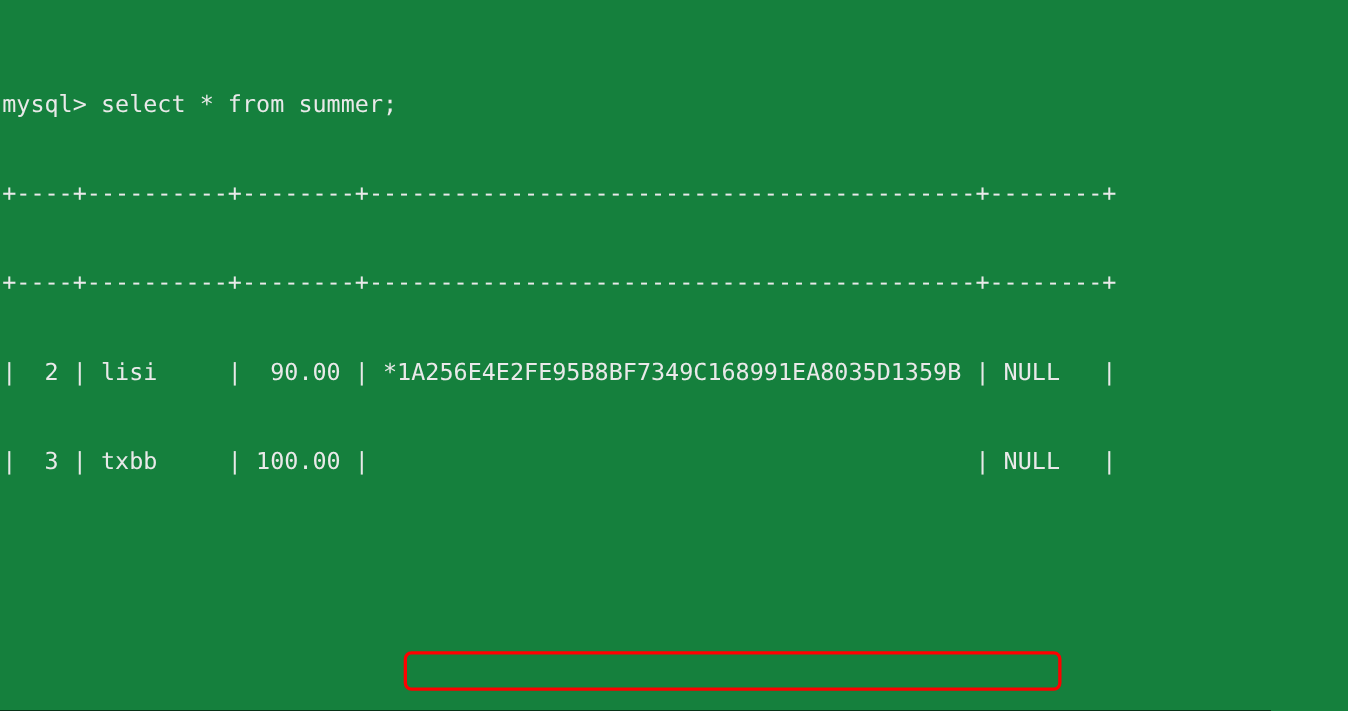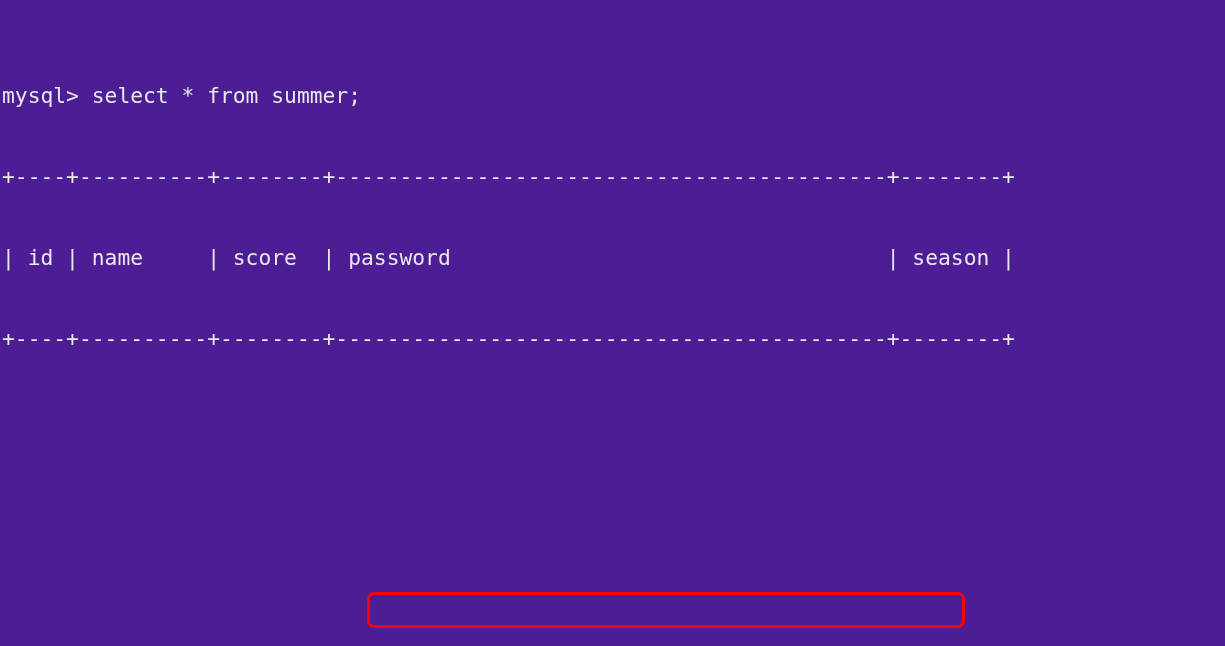--- a/index.html
+++ b/index.html
@@ -11,21 +11,21 @@
   body {
     width: 1225px;
     height: 646px;
     overflow: hidden;
     font-family: "DejaVu Sans Mono", "Liberation Mono", monospace;
   }
   #terminal {
     position: relative;
     width: 1225px;
     height: 646px;
-    background: #4c1d95;
+    background: #15803d;
     color: #e8e8e8;
     font-family: "DejaVu Sans Mono", "Liberation Mono", monospace;
     font-size: 21.3px;
     line-height: 27px;
     letter-spacing: 0px;
     padding: 1px 18px 0 2px;
     box-sizing: border-box;
     white-space: pre;
   }
   .line {
@@ -47,22 +47,23 @@
     pointer-events: none;
   }
 </style>
 </head>
 <body>
 
 <div id="terminal">
 
   <div class="line">mysql&gt; select * from summer;</div>
   <div class="line">+----+----------+--------+-------------------------------------------+--------+</div>
-  <div class="line">| id | name     | score  | password                                  | season |</div>
   <div class="line">+----+----------+--------+-------------------------------------------+--------+</div>
+  <div class="line">|  2 | lisi     |  90.00 | *1A256E4E2FE95B8BF7349C168991EA8035D1359B | NULL   |</div>
+  <div class="line">|  3 | txbb     | 100.00 |                                           | NULL   |</div>
   
   
   
   
   
   
   
   
   
   

